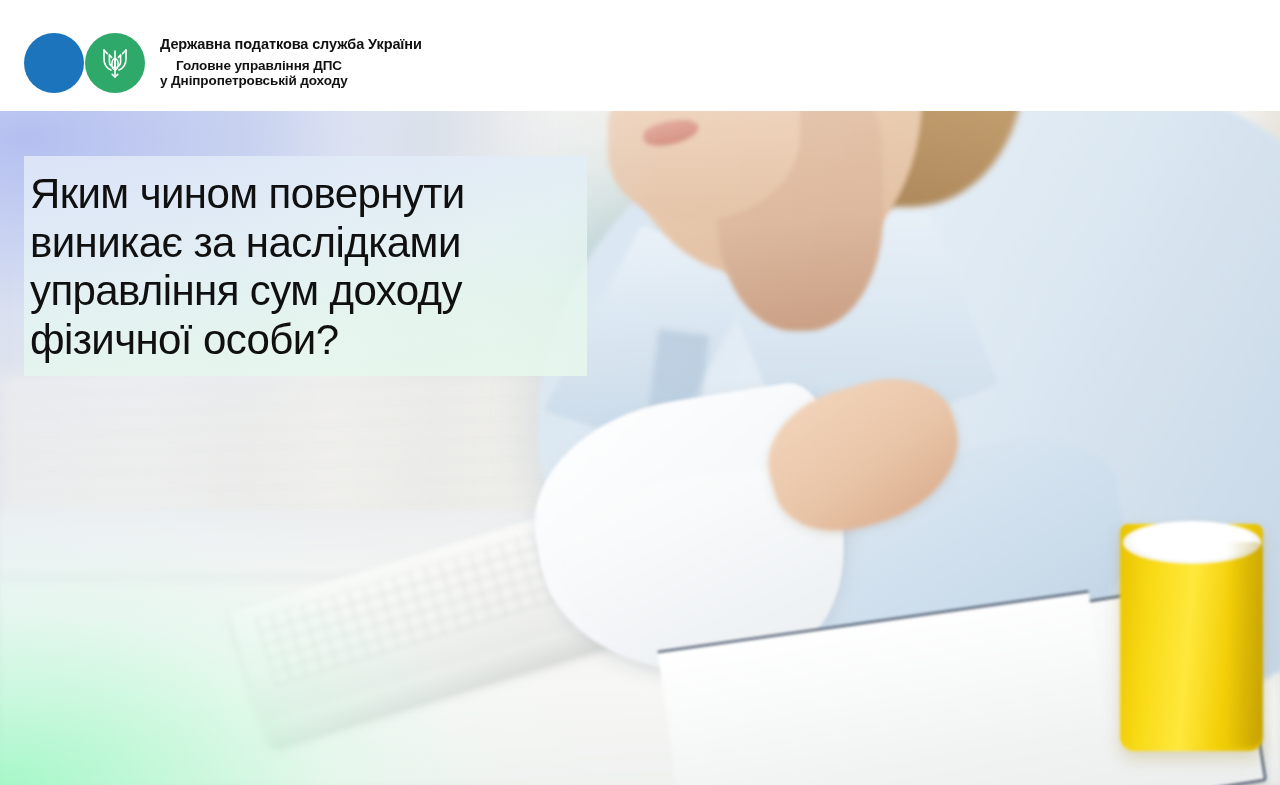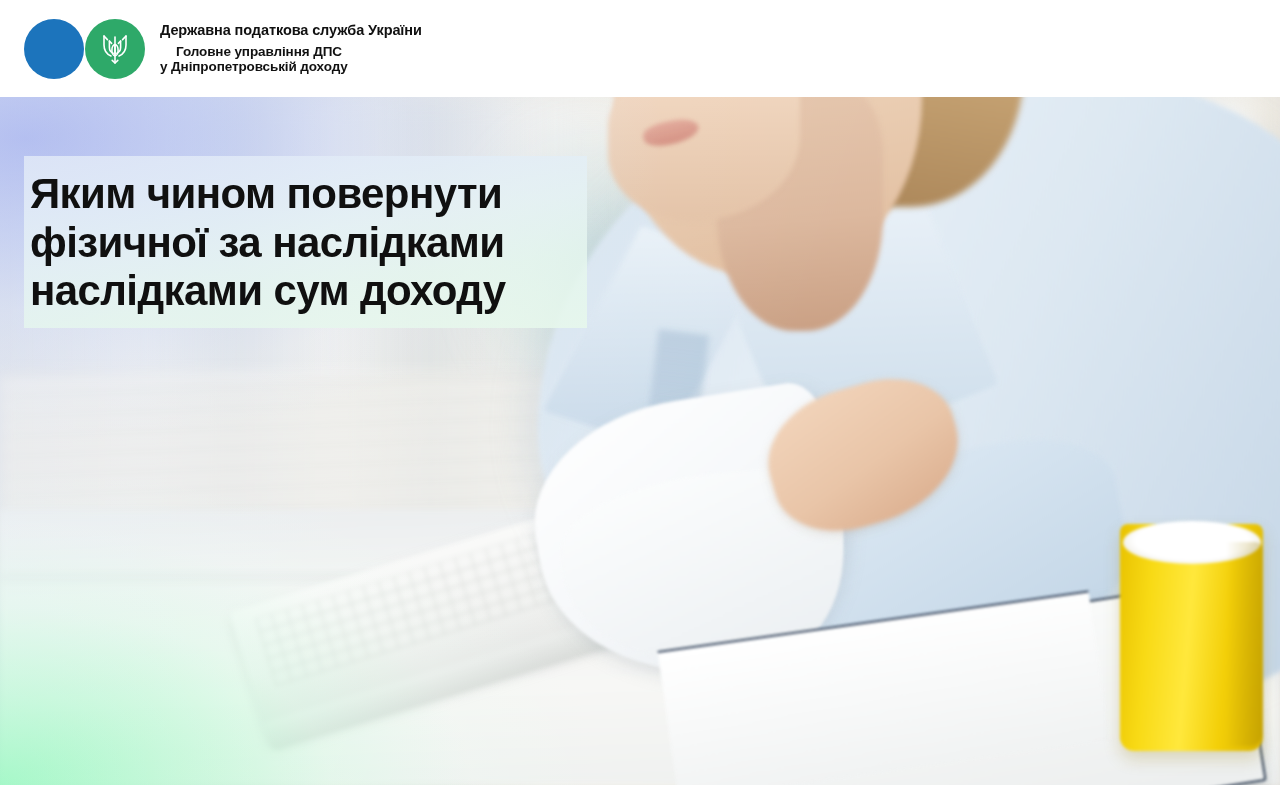--- a/index.html
+++ b/index.html
@@ -9,21 +9,21 @@
     width:1280px; height:785px;
     overflow:hidden;
     background:#ffffff;
     font-family:"Liberation Sans","DejaVu Sans",sans-serif;
   }
 
   .page { position:relative; width:1280px; height:785px; overflow:hidden; }
 
   
   .header {
-    position:absolute; top:0; left:0;
+    position:absolute; top:14px; left:0;
     width:1280px; height:97px;
     background:#ffffff;
     display:flex; align-items:center;
     padding-left:24px;
     z-index:40;
   }
   .logo-marks { position:relative; width:125px; height:60px; flex:0 0 auto; }
   .circle { position:absolute; top:0; border-radius:50%; width:60px; height:60px; }
   .circle.blue  { left:0;    background:#1C74BC; }
   .circle.green { left:61px; background:#2EA969; }
@@ -329,21 +329,21 @@
       rgba(223,231,247,.90) 0%,
       rgba(226,236,247,.88) 22%,
       rgba(229,242,244,.86) 46%,
       rgba(229,246,238,.86) 70%,
       rgba(231,248,236,.88) 100%);
     z-index:30;
   }
   .headline {
     font-size:42px;
     line-height:48.5px;
-    font-weight:bold;
+    font-weight:normal;
     color:#101010;
     letter-spacing:-0.6px;
     white-space:nowrap;
   }
   .headline .ln { display:block; }
 </style>
 </head>
 <body>
 
 <div class="page">
@@ -423,18 +423,19 @@
     </div>
 
     <div class="overlay-blue"></div>
     <div class="overlay-green"></div>
     <div class="overlay-wash"></div>
   </div>
 
   <div class="headline-box">
     <div class="headline">
       <span class="ln">Яким чином повернути</span>
-      <span class="ln">фізичної за наслідками</span>
-      <span class="ln">наслідками сум доходу</span>
+      <span class="ln">виникає за наслідками</span>
+      <span class="ln">управління сум доходу</span>
+      <span class="ln">фізичної особи?</span>
     </div>
   </div>
 
 </div>
 
 </body></html>

